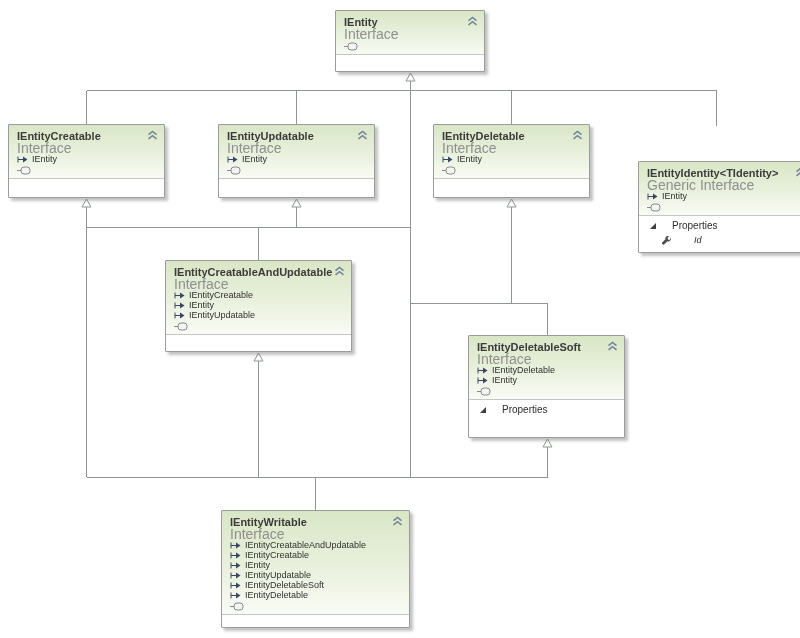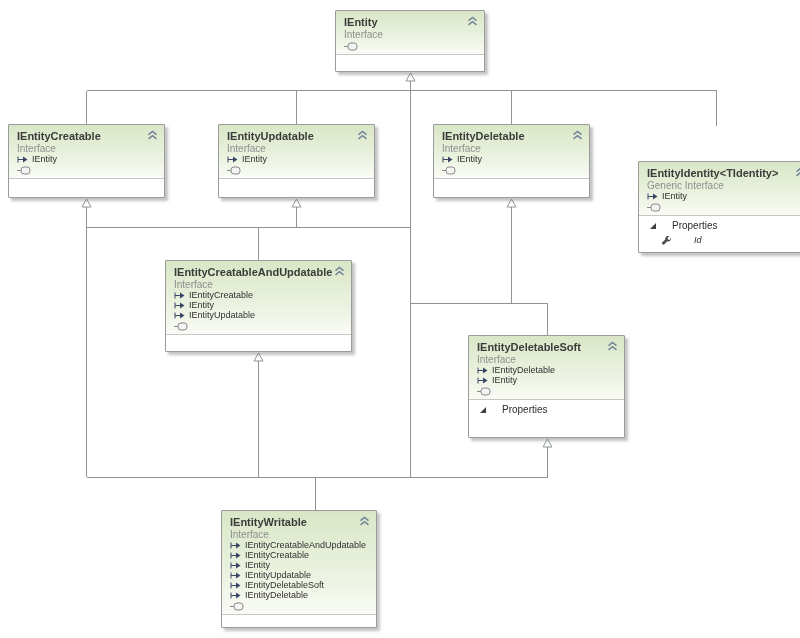--- a/index.html
+++ b/index.html
@@ -18,21 +18,21 @@
   .hdr {
     position:relative; box-sizing:border-box;
     padding:5px 8px 3px 8px;
     background:linear-gradient(to bottom, #d9e6c6 0%, #e9f1dd 55%, #f9fbf5 100%);
     flex:0 0 auto;
   }
   .node-title {
     font-size:11px; font-weight:bold; color:#3b3b3b;
     line-height:13px; white-space:nowrap; padding-right:14px;
   }
-  .node-kind { font-size:10px; color:#8f8f8f; line-height:11px; }
+  .node-kind { font-size:14px; color:#8f8f8f; line-height:11px; }
   .member-row {
     display:flex; align-items:center; gap:4px;
     font-size:9px; color:#303030; line-height:10px; white-space:nowrap;
   }
   .lollipop-row { margin-top:2px; height:9px; display:flex; align-items:center; }
   .body {
     flex:1 1 auto; background:#ffffff; border-top:1px solid #c6c6c6;
   }
   .props-header {
     display:flex; align-items:center; gap:15px;
@@ -287,21 +287,21 @@
     <div class="body">
       <div class="props-header">
         <svg class="icon" width="8" height="8" viewBox="0 0 8 8">
           <polygon points="7,1 7,7 1,7" fill="#3f3f3f"></polygon>
           </svg>
         <span>Properties</span>
       </div>
     </div>
   </div>
 
-  <div class="node" style="left:221px; top:510px; width:156px; height:118px;">
+  <div class="node" style="left:221px; top:510px; width:189px; height:118px;">
     <div class="hdr">
       <svg class="chevron" viewBox="0 0 11 10">
         <path d="M1.5 4.6 L5.5 1.4 L9.5 4.6 M1.5 8.8 L5.5 5.6 L9.5 8.8" stroke="#73839a" stroke-width="1.5" fill="none"></path>
         </svg>
       <div class="node-title">IEntityWritable</div>
       <div class="node-kind">Interface</div>
       <div class="member-row">
         <svg class="icon" width="11" height="9" viewBox="0 0 11 9">
           <line x1="1" y1="1.5" x2="1" y2="7.5" stroke="#3a4464"></line>
             <line x1="1" y1="4.5" x2="6" y2="4.5" stroke="#3a4464"></line>

